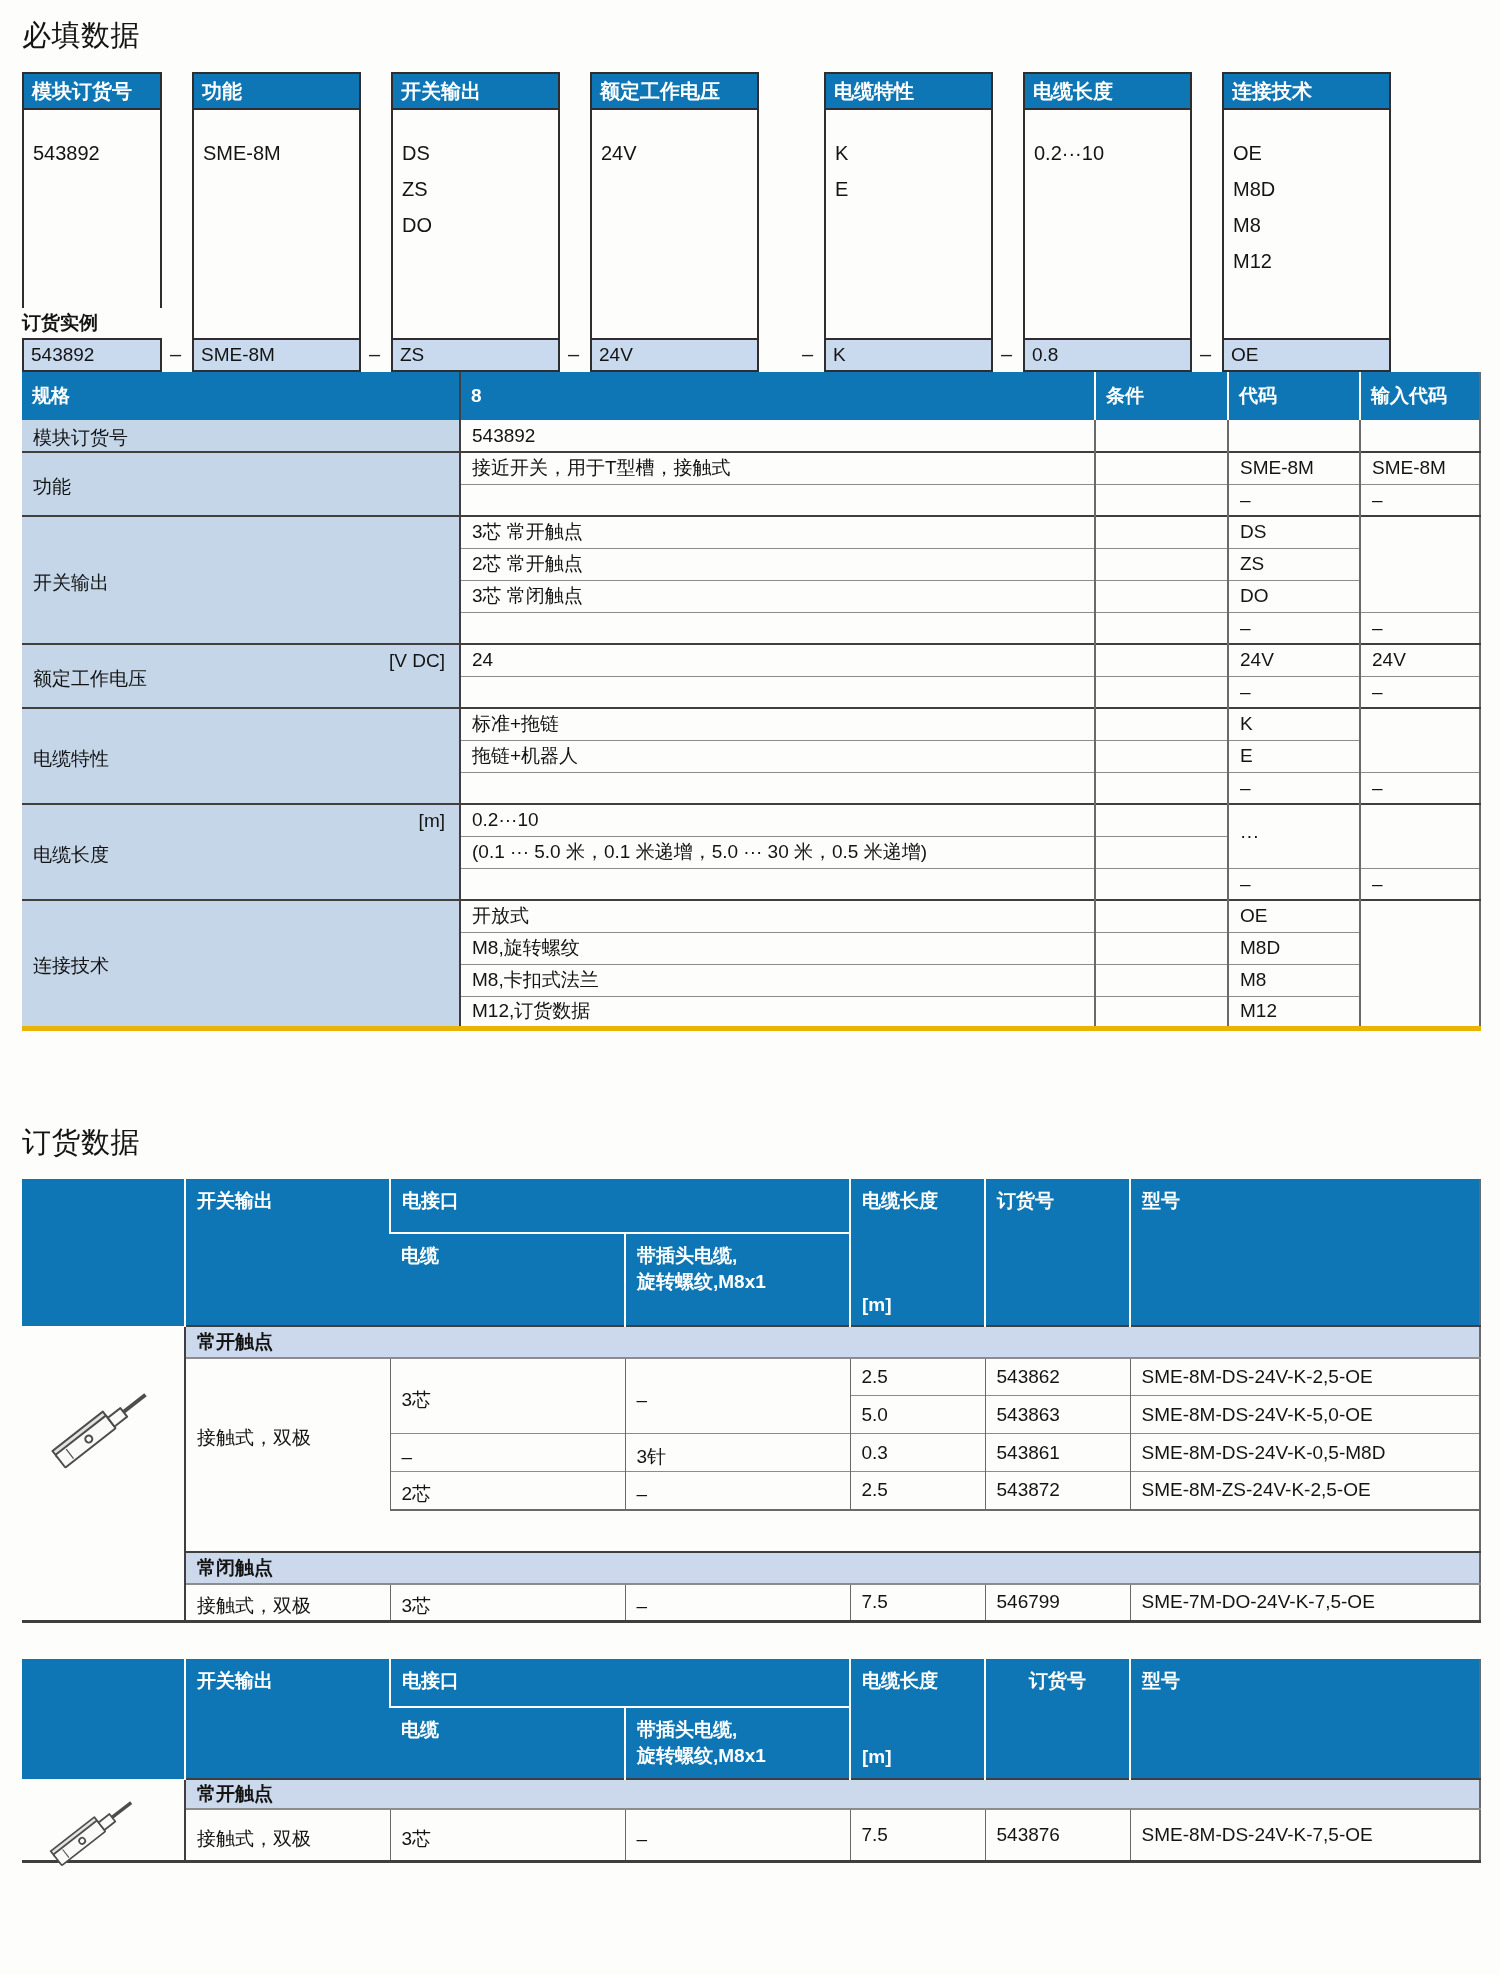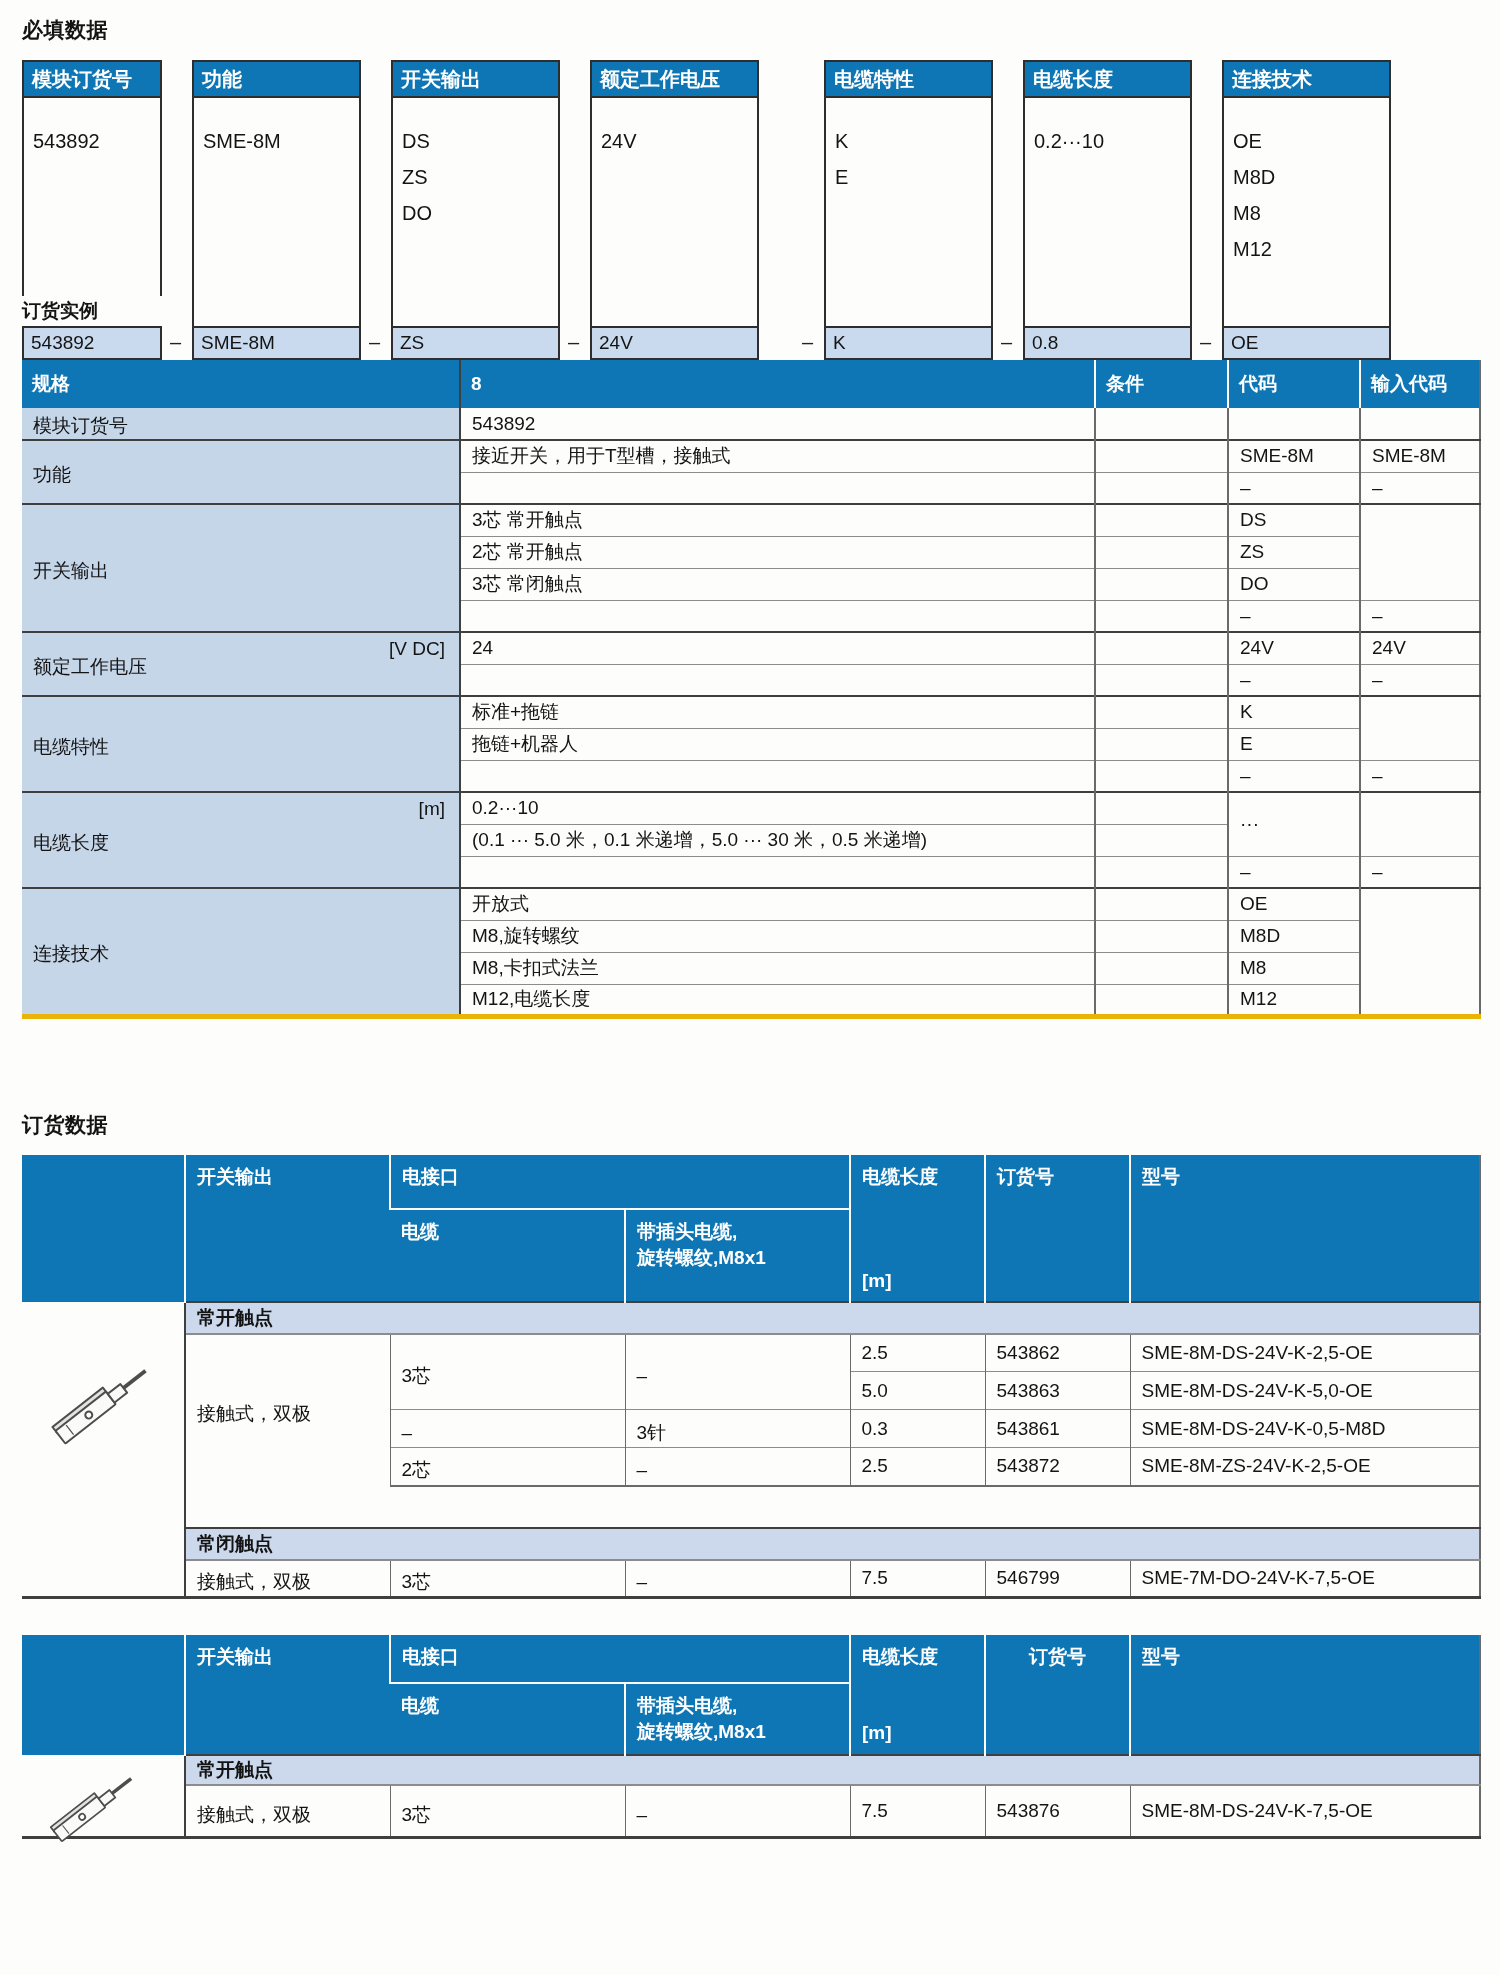--- a/index.html
+++ b/index.html
@@ -1,19 +1,19 @@
 <!DOCTYPE html>
 <html style="--blue: #0e76b4; --lblue: #c5d6e9; --exfill: #c9daee; --band: #ccd9ec;"><head>
 <meta charset="utf-8">
 <style>
   *{box-sizing:border-box;margin:0;padding:0}
   html,body{width:1500px;background:#fdfdfb}
   body{height:1975px;font-family:"Liberation Sans","DejaVu Sans",sans-serif;color:#141414;overflow:hidden;position:relative}
   .page{padding:16px 20px 0 22px}
-  .sec{font-size:21px;font-weight:700;letter-spacing:.5px;margin-bottom:16px}
+  .sec{font-size:29px;font-weight:400;letter-spacing:.5px;margin-bottom:16px}
   .ot-title{margin-top:80px}
   .od-title{margin-top:92px}
 
   
   .req-row{display:flex;align-items:stretch;height:300px}
   .req-col{width:169px;margin-left:30px;display:flex;flex-direction:column;position:relative}
   .req-col.first{width:140px;margin-left:0}
   .req-col.xtra{margin-left:65px}
   .req-head{height:38px;background:var(--blue);border:2px solid #2e2e2e;color:#fff;font-weight:700;font-size:20px;display:flex;align-items:center;padding-left:8px;white-space:nowrap}
   .req-body{flex:1;border-left:2px solid #2e2e2e;border-right:2px solid #2e2e2e;padding:25px 4px 0 9px;font-size:20px}
@@ -254,21 +254,21 @@
           <td class="val">M8,旋转螺纹</td>
           <td class="cond"></td>
           <td class="code">M8D</td>
         </tr>
         <tr>
           <td class="val">M8,卡扣式法兰</td>
           <td class="cond"></td>
           <td class="code">M8</td>
         </tr>
         <tr>
-          <td class="val">M12,电缆长度</td>
+          <td class="val">M12,订货数据</td>
           <td class="cond"></td>
           <td class="code">M12</td>
         </tr>
       </tbody>
   </table>
 
   <h2 class="sec od-title">订货数据</h2>
 
   <div id="odt-0">
       <table class="data-table dt0">

